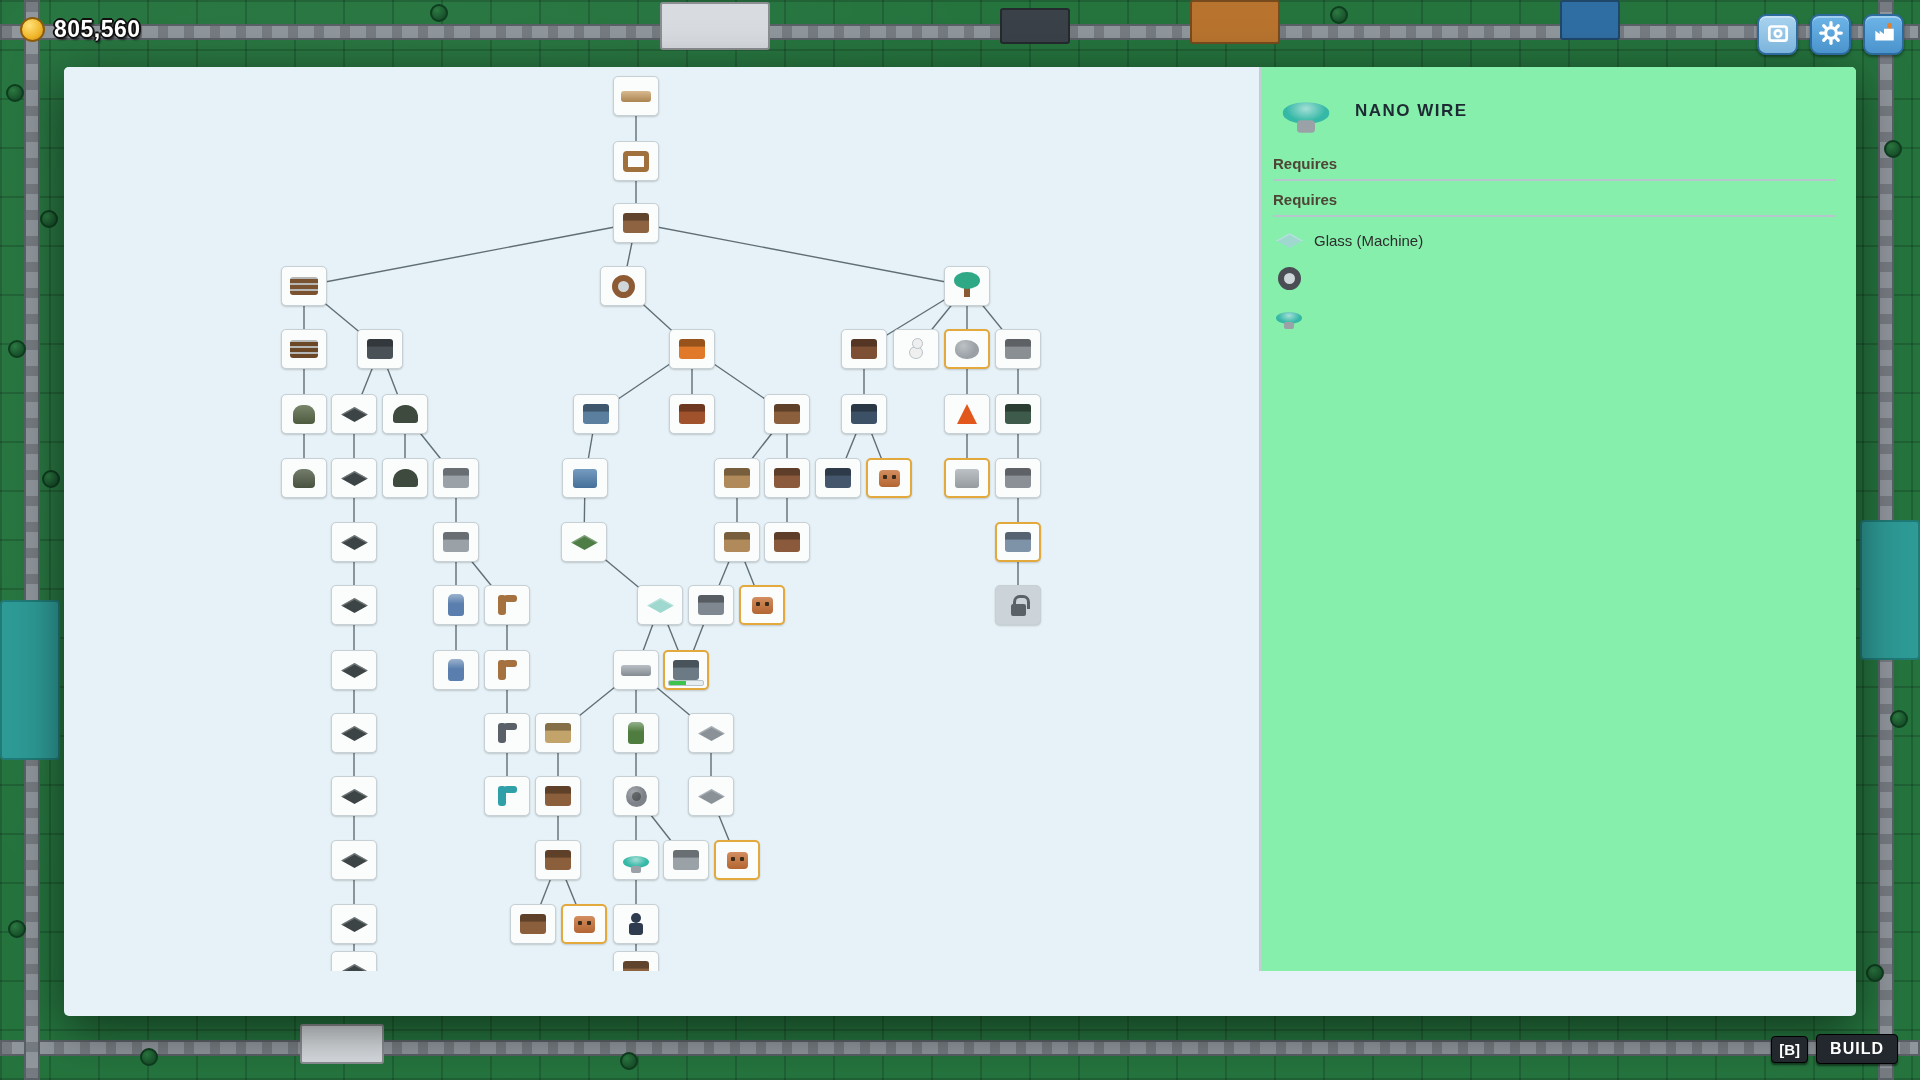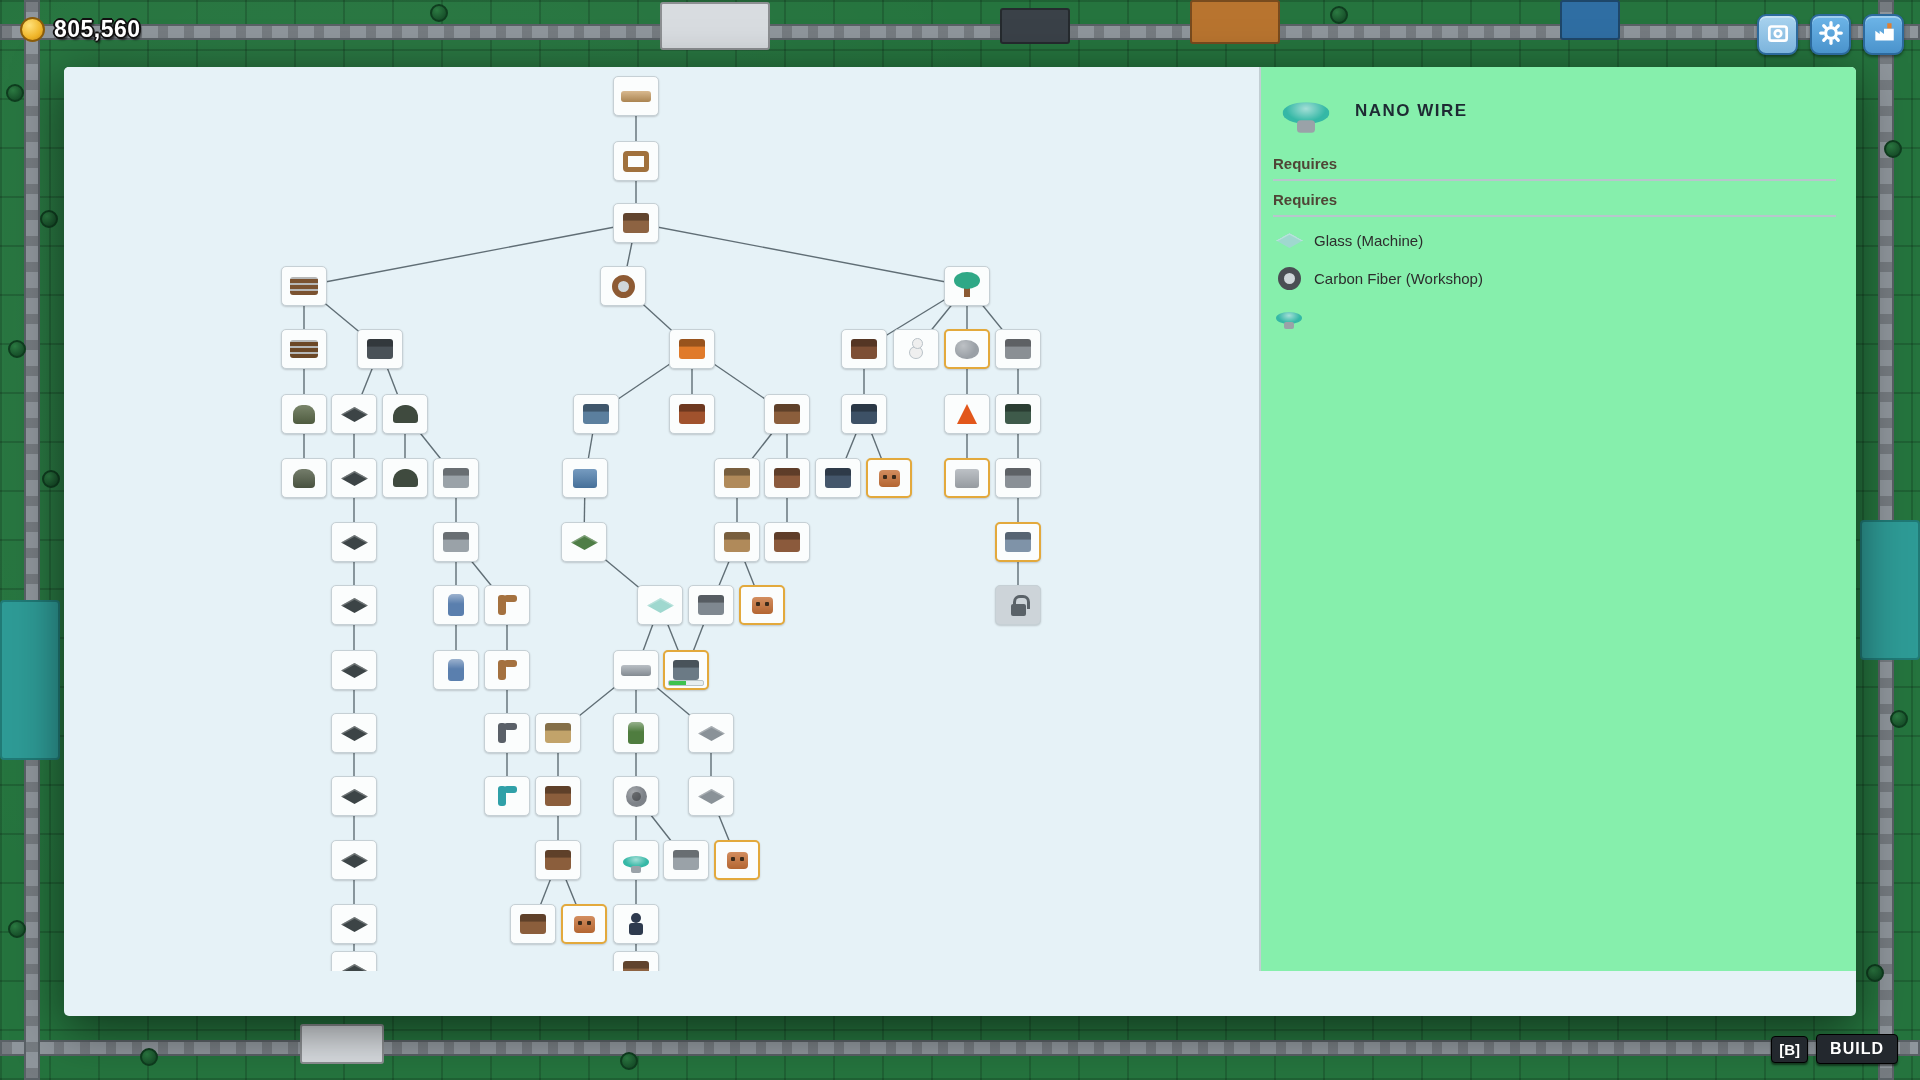--- a/index.html
+++ b/index.html
@@ -523,21 +523,20 @@
       <div class="p-row">
         <span class="p-ic">
           <span class="ic ic-plate" style="--c: #9fd8cf;"></span>
         </span>
         <span class="nm">Glass (Machine)</span>
       </div>
       <div class="p-row">
         <span class="p-ic">
           <span class="ic ic-spool" style="--c: #4a4e54;"></span>
         </span>
-        <span class="nm">Carbon Fiber (Workshop)</span>
       </div>
       <div class="p-row">
         <span class="p-ic">
           <span class="ic ic-disc" style="--c: #35b8a6;"></span>
         </span>
       </div>
     </div>
   </div>
 </div>
 

